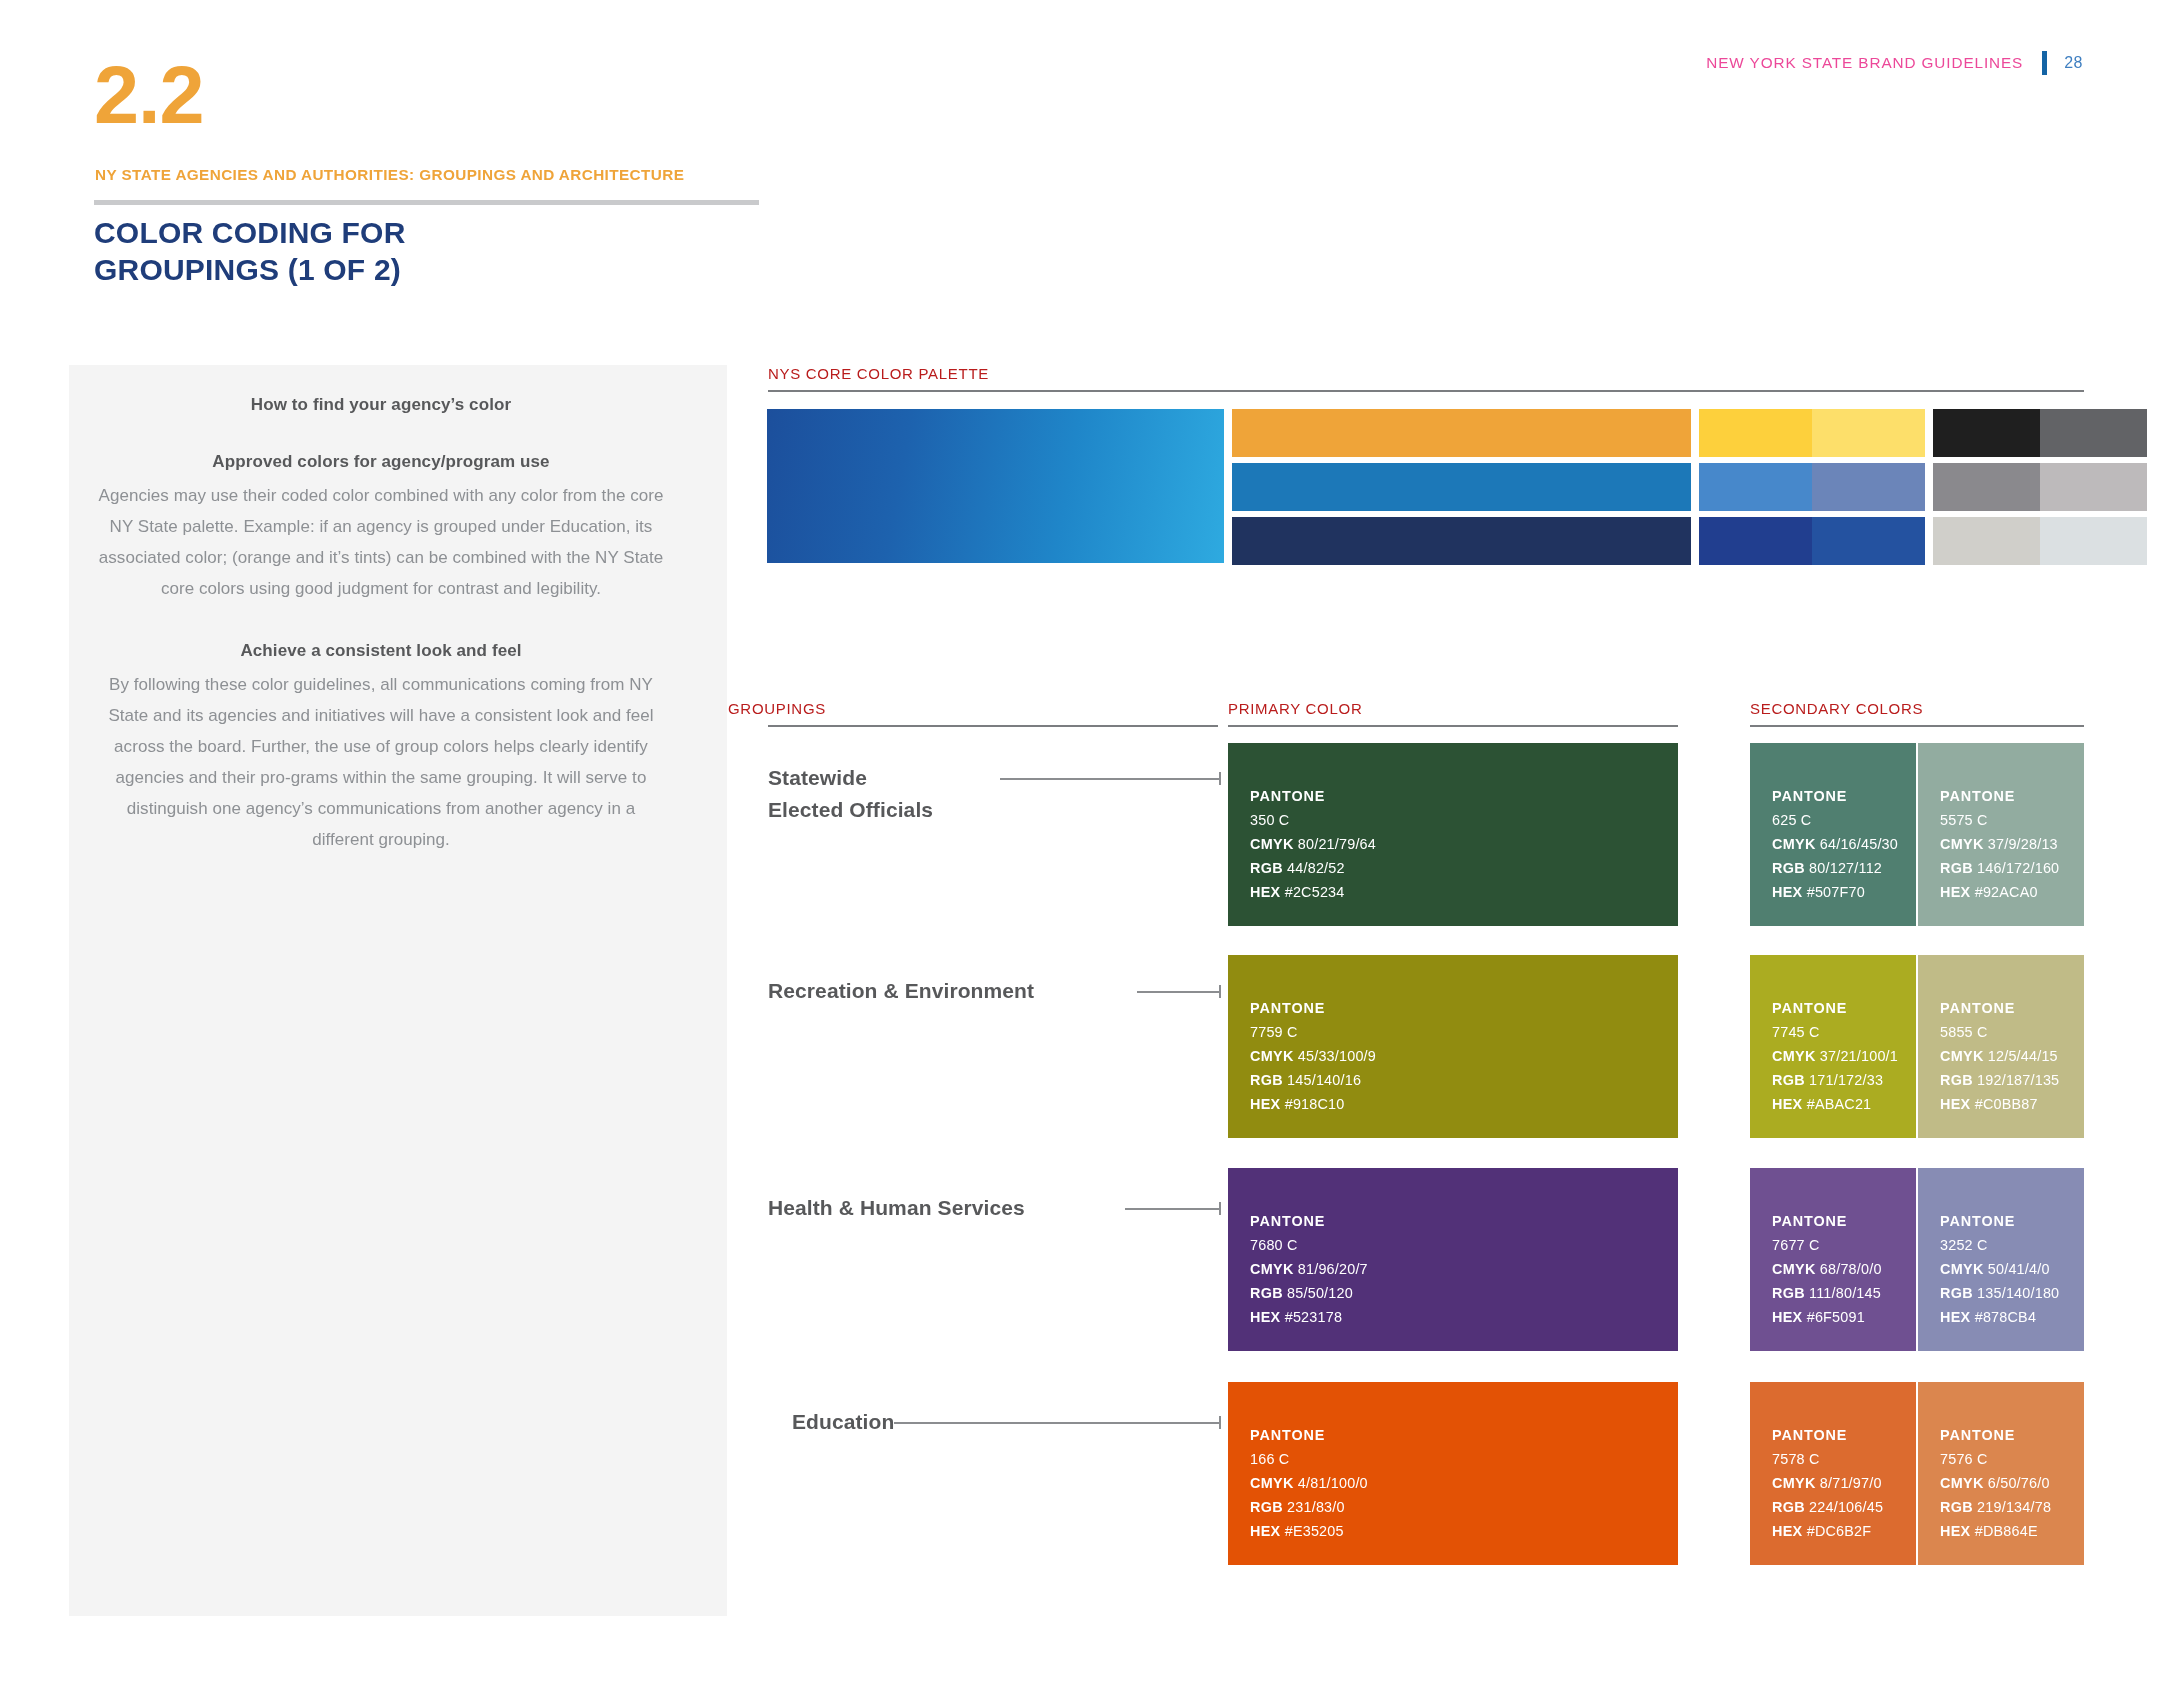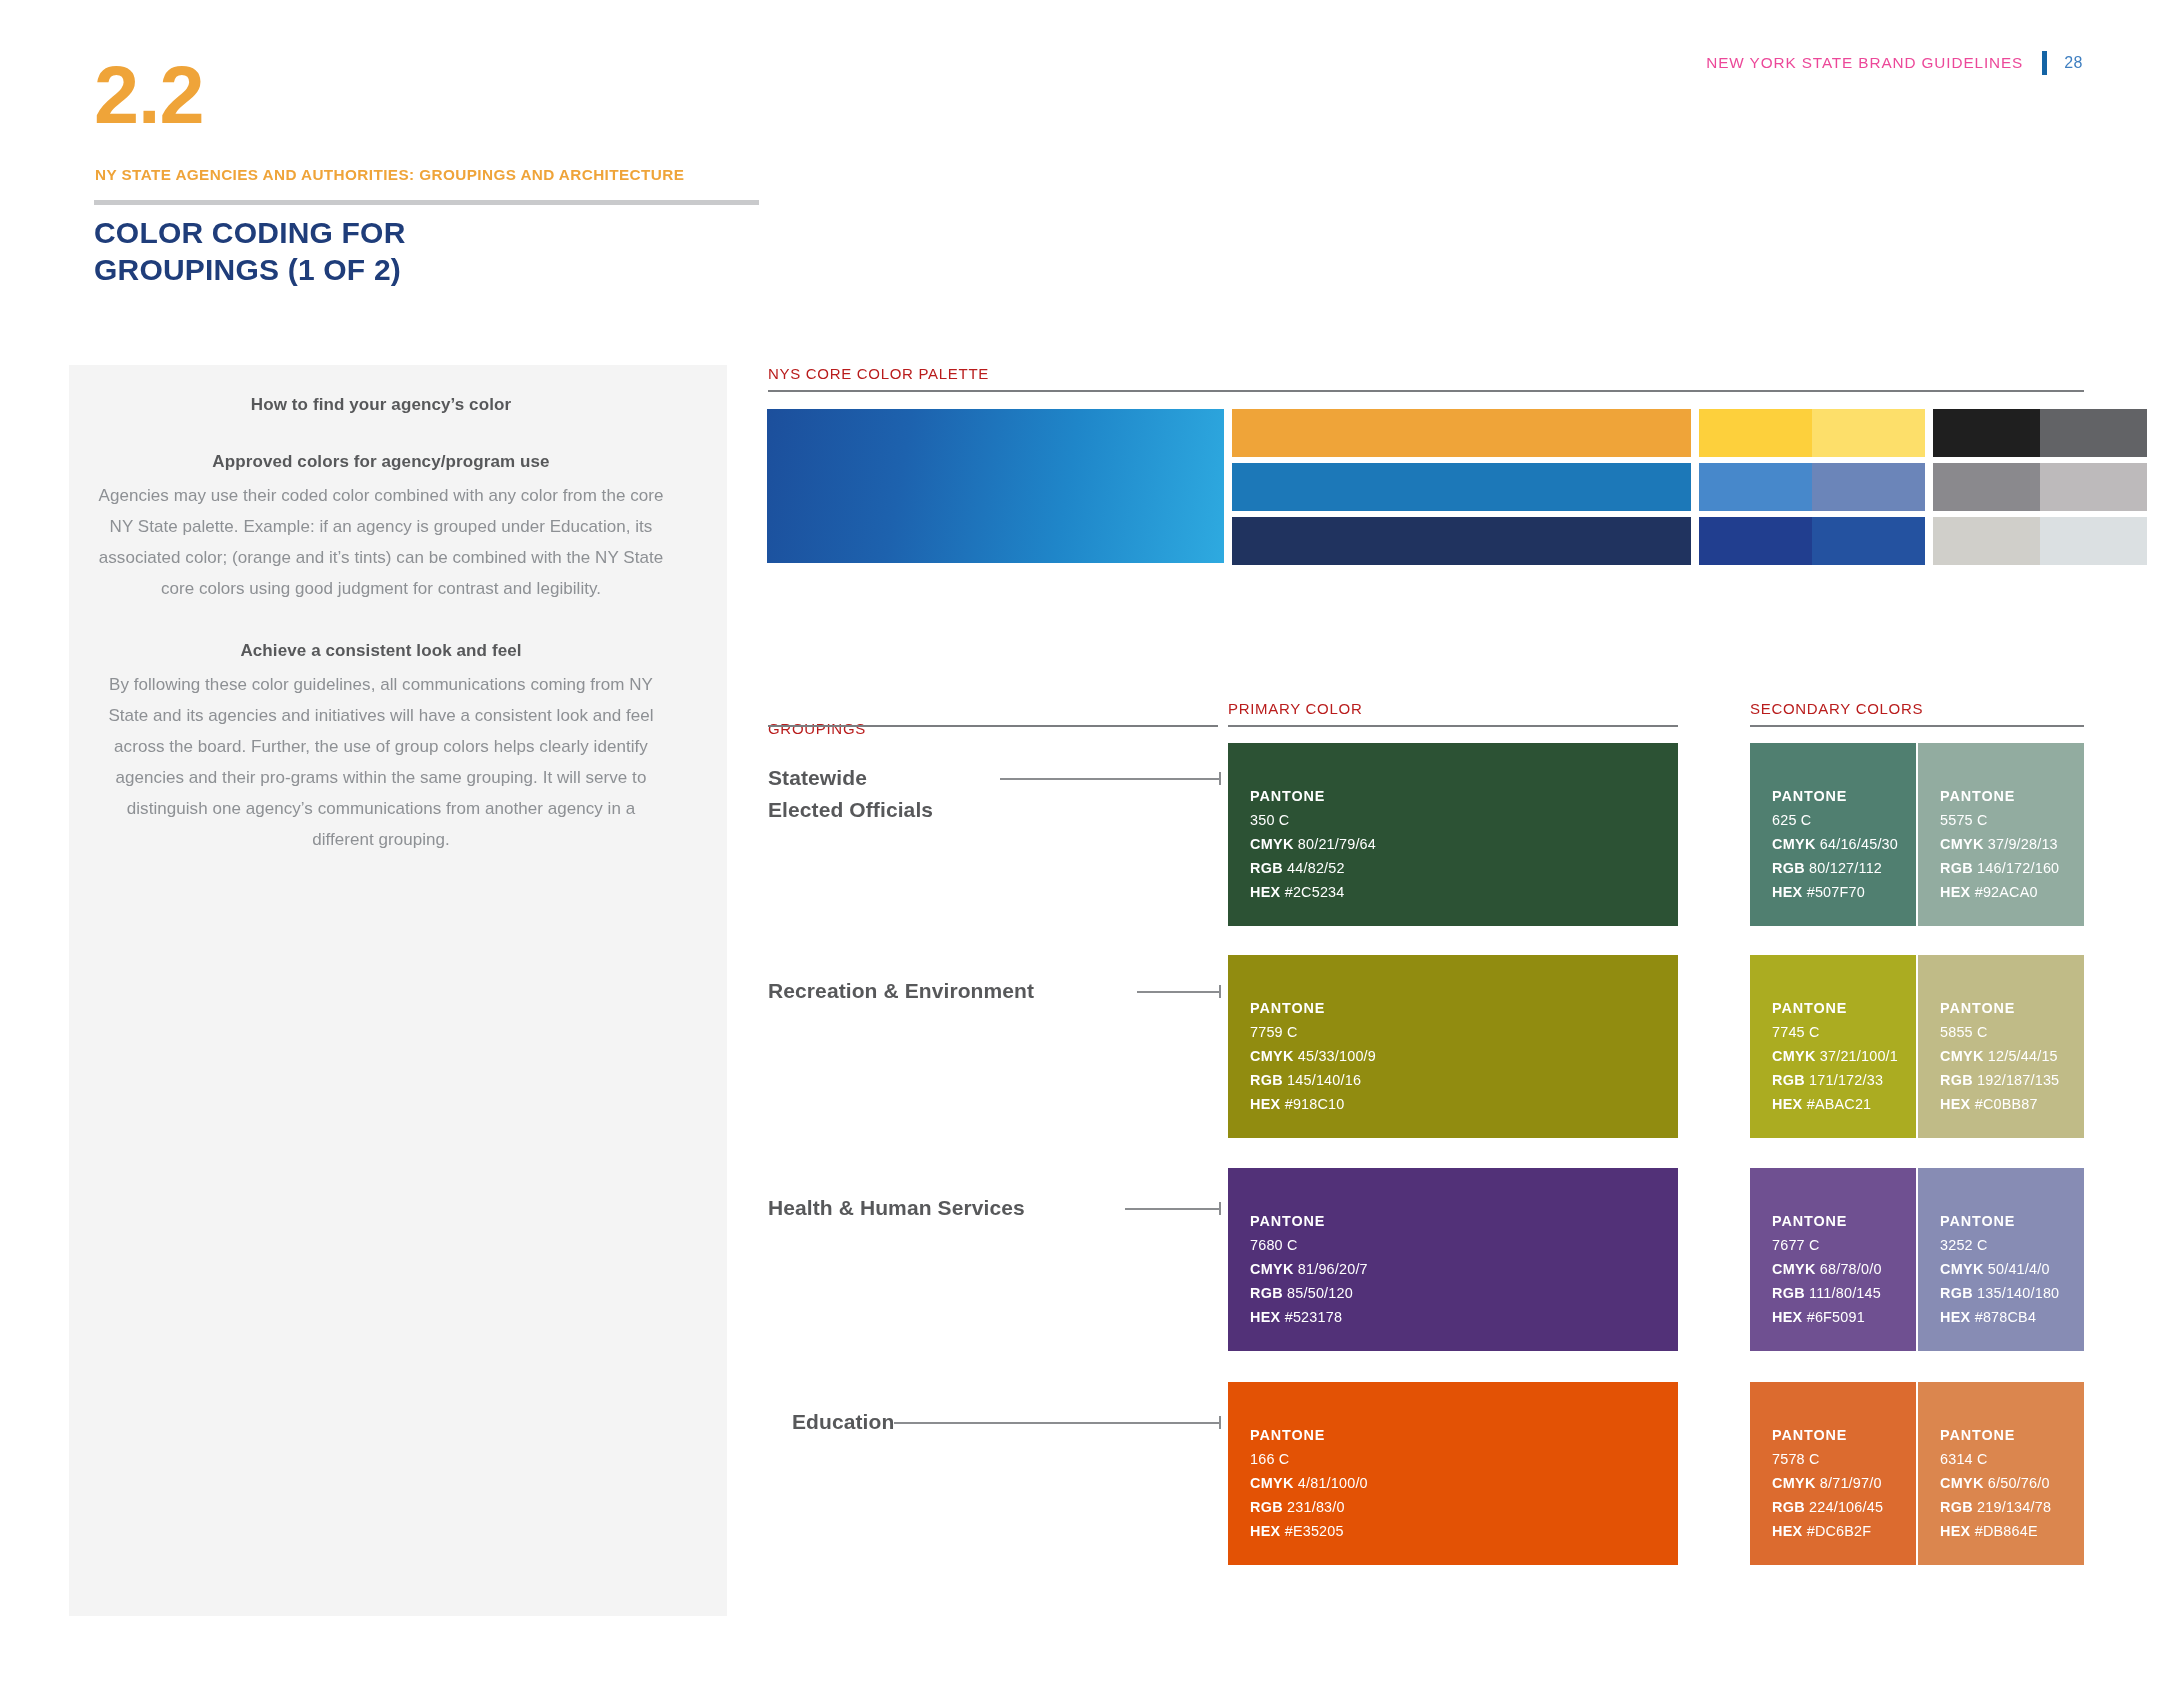--- a/index.html
+++ b/index.html
@@ -255,21 +255,21 @@
           <div class="pal-cell" id="pd3" style="width: 107px; height: 48px; background: rgb(189, 186, 187);"></div>
         </div>
         <div style="display:flex;">
           <div class="pal-cell" id="pd4" style="width: 107px; height: 48px; background: rgb(208, 207, 202);"></div>
           <div class="pal-cell" id="pd5" style="width: 107px; height: 48px; background: rgb(219, 224, 226);"></div>
         </div>
       </div>
     </div>
   </div>
 
-  <div class="col-label" style="left:768px; top:700px;margin-top:20px;">GROUPINGS</div>
+  <div class="col-label" style="left:728px; top:700px;">GROUPINGS</div>
   <div class="col-rule" style="left:768px; top:725px; width:450px;"></div>
 
   <div class="col-label" style="left:1228px; top:700px;">PRIMARY COLOR</div>
   <div class="col-rule" style="left:1228px; top:725px; width:450px;"></div>
 
   <div class="col-label" style="left:1750px; top:700px;">SECONDARY COLORS</div>
   <div class="col-rule" style="left:1750px; top:725px; width:334px;"></div>
 
   <div class="grp-name" style="left:768px; top:762px;">
     <div>Statewide</div>
@@ -402,21 +402,21 @@
       <div class="sw-line">7578 C</div>
       <div class="sw-line"><b>CMYK</b> <span>8/71/97/0</span></div>
       <div class="sw-line"><b>RGB</b> <span>224/106/45</span></div>
       <div class="sw-line"><b>HEX</b> <span>#DC6B2F</span></div>
     </div>
   </div>
 
   <div class="swatch" id="r3s1" style="left: 1918px; top: 1382px; width: 166px; height: 183px; background: rgb(219, 134, 78);">
     <div class="swatch-body">
       <div class="sw-pantone">PANTONE</div>
-      <div class="sw-line">6314 C</div>
+      <div class="sw-line">7576 C</div>
       <div class="sw-line"><b>CMYK</b> <span>6/50/76/0</span></div>
       <div class="sw-line"><b>RGB</b> <span>219/134/78</span></div>
       <div class="sw-line"><b>HEX</b> <span>#DB864E</span></div>
     </div>
   </div>
 
 </div>
 
 
 </body></html>

